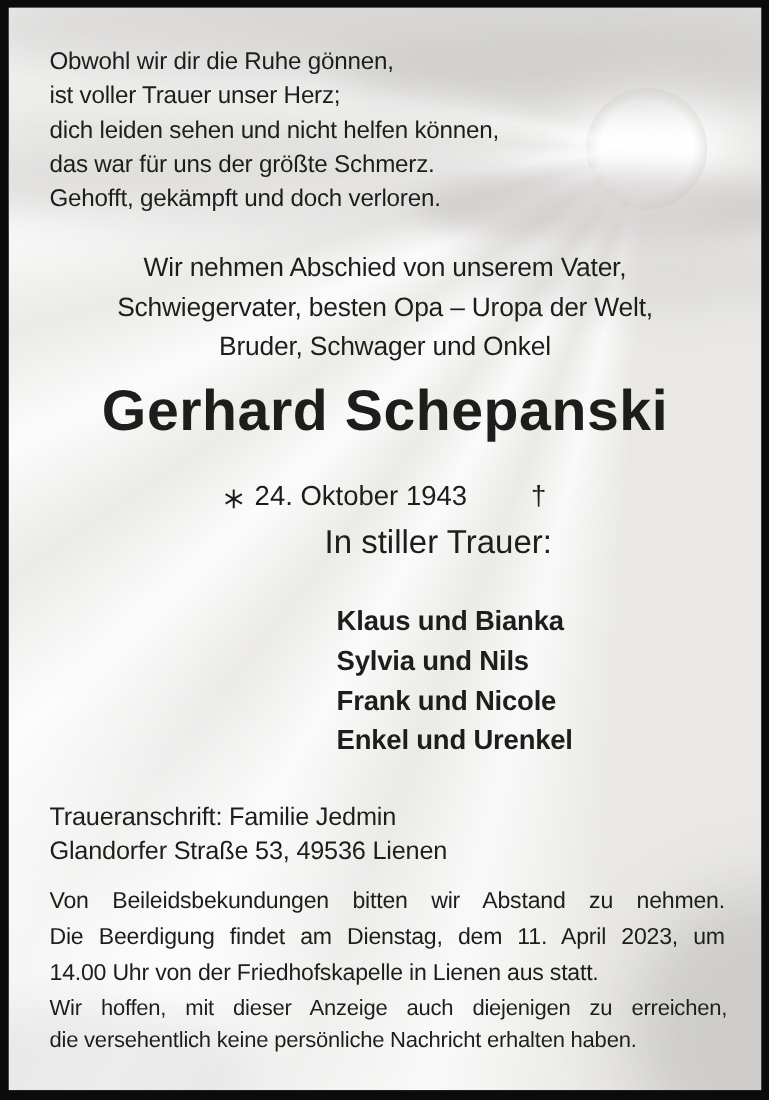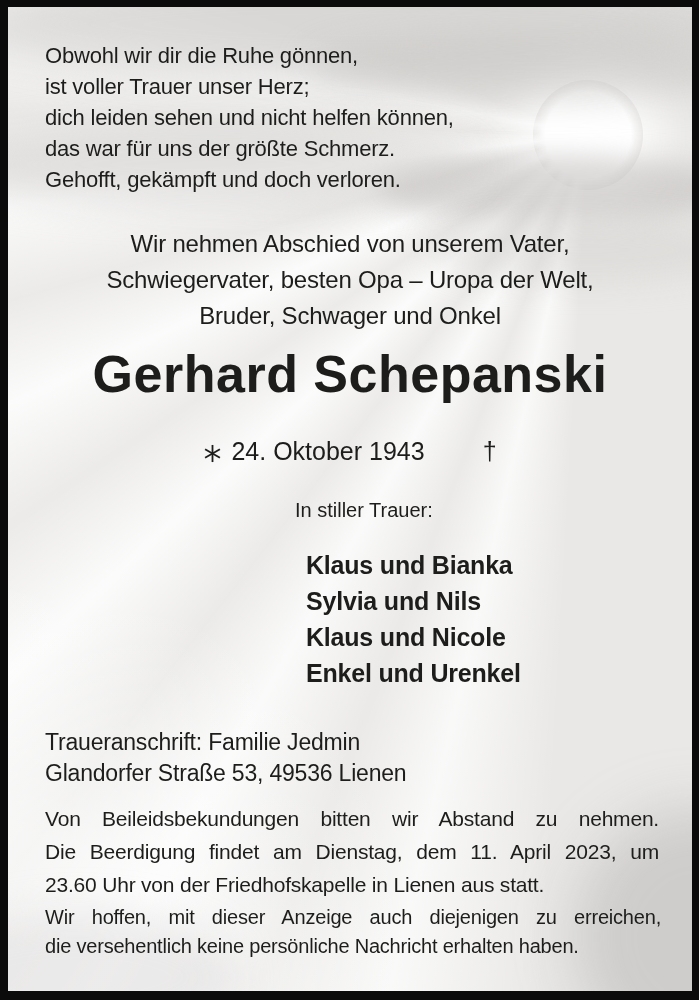--- a/index.html
+++ b/index.html
@@ -52,21 +52,21 @@
   .c7{left:-90px;top:905px;width:320px;height:130px;background:rgba(213,211,209,0.4);filter:blur(20px);}
   
   .txt{position:absolute;}
   .poem{left:37px;top:33px;font-size:22px;line-height:31px;letter-spacing:-0.2px;}
   .intro{left:0;right:0;top:219px;text-align:center;font-size:24px;line-height:36px;letter-spacing:-0.2px;}
   .name{left:0;right:0;top:338px;text-align:center;font-size:52px;line-height:58px;font-weight:bold;letter-spacing:0.5px;}
   .dates{left:0;right:0;top:428px;display:flex;justify-content:center;gap:58px;font-size:25px;line-height:32px;}
   .date-item{display:flex;align-items:baseline;gap:9px;white-space:nowrap;}
   .star-icon{position:relative;top:2px;align-self:center;}
   .cross{font-size:25px;}
-  .mourn-label{left:287px;top:488px;font-size:20px;line-height:30px;}
+  .mourn-label{left:287px;top:472px;font-size:30px;line-height:30px;}
   .mourners{left:298px;top:540px;font-size:25px;line-height:36px;font-weight:bold;letter-spacing:-0.2px;}
   .address{left:37px;top:720px;font-size:23px;line-height:31px;letter-spacing:-0.2px;}
   .funeral{left:37px;top:795px;width:614px;font-size:21px;line-height:33px;letter-spacing:-0.2px;}
   .closing{left:37px;top:896px;width:616px;font-size:20px;line-height:29px;letter-spacing:-0.2px;}
   .jline{text-align:justify;text-align-last:justify;}
   .line{white-space:nowrap;}
 </style>
 </head>
 <body>
 
@@ -113,33 +113,33 @@
       <span class="date-item">
         <span class="cross">†</span>
       </span>
     </div>
 
     <div class="txt mourn-label">In stiller Trauer:</div>
 
     <div class="txt mourners">
       <div class="line">Klaus und Bianka</div>
       <div class="line">Sylvia und Nils</div>
-      <div class="line">Klaus und Nicole</div>
+      <div class="line">Frank und Nicole</div>
       <div class="line">Enkel und Urenkel</div>
     </div>
 
     <div class="txt address">
       <div class="line">Traueranschrift: Familie Jedmin</div>
       <div class="line">Glandorfer Straße 53, 49536 Lienen</div>
     </div>
 
     <div class="txt funeral">
       <div class="jline">Von Beileidsbekundungen bitten wir Abstand zu nehmen.</div>
       <div class="jline">Die Beerdigung findet am Dienstag, dem 11. April 2023, um</div>
-      <div class="line">23.60 Uhr von der Friedhofskapelle in Lienen aus statt.</div>
+      <div class="line">14.00 Uhr von der Friedhofskapelle in Lienen aus statt.</div>
     </div>
 
     <div class="txt closing">
       <div class="jline">Wir hoffen, mit dieser Anzeige auch diejenigen zu erreichen,</div>
       <div class="line">die versehentlich keine persönliche Nachricht erhalten haben.</div>
     </div>
 
   </div>
 </div>
 

